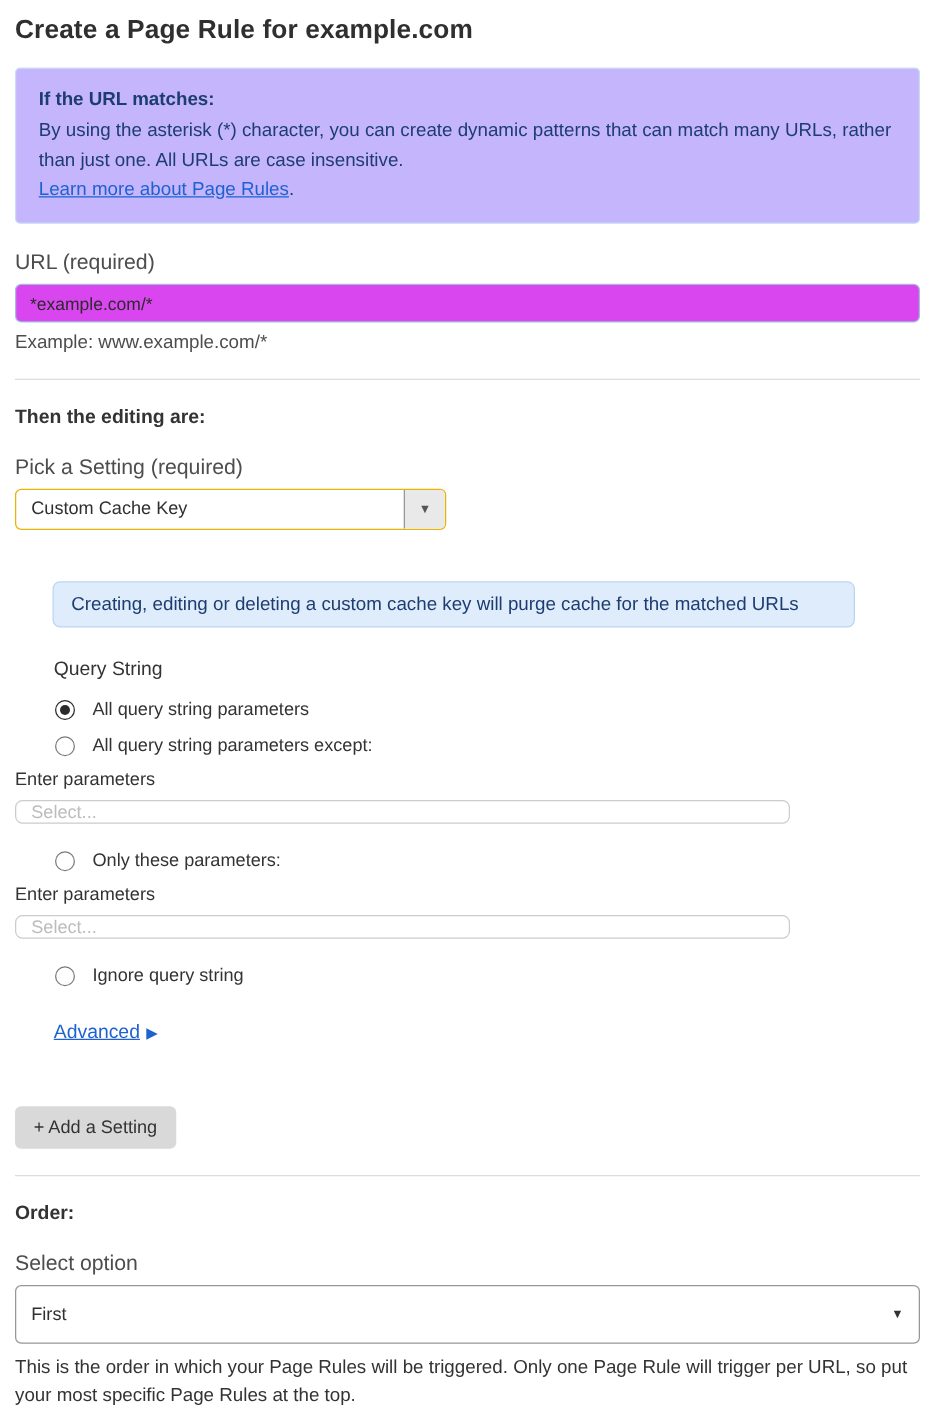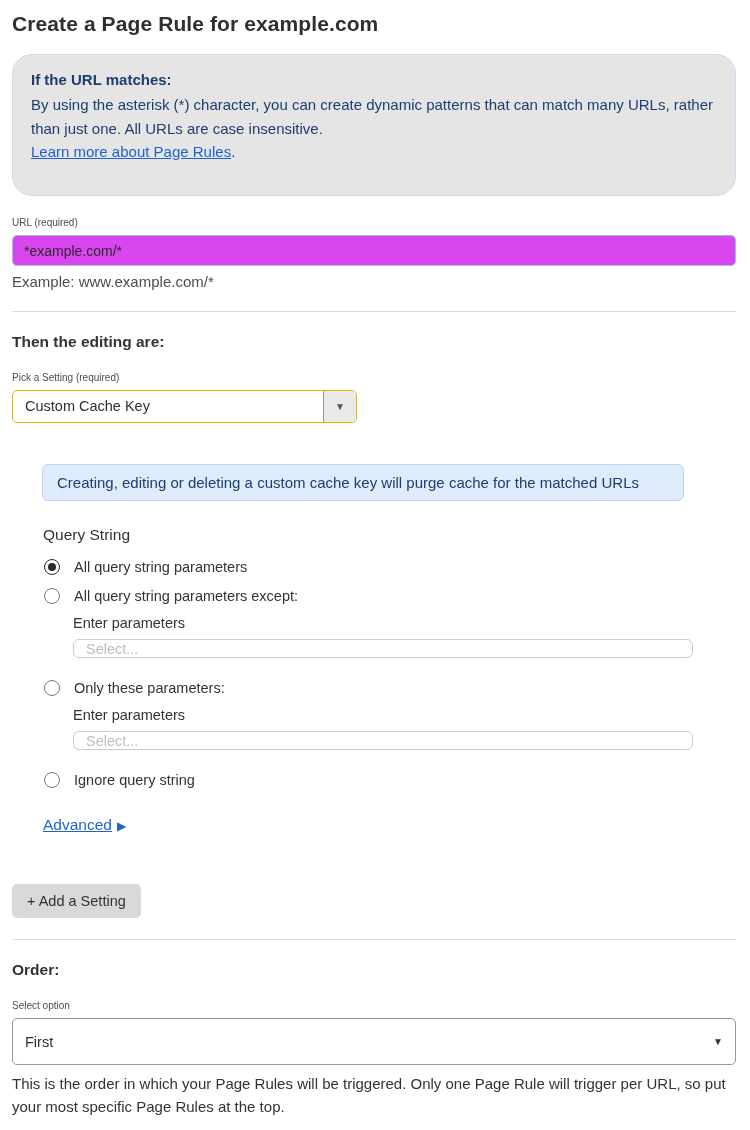--- a/index.html
+++ b/index.html
@@ -15,35 +15,35 @@
   .page-title {
     font-size: 21px;
     font-weight: bold;
     color: #2f2f2f;
     margin: 4px 0 18px 0;
     letter-spacing: 0.1px;
   }
 
   
   .info-box {
-    background: #e5e5e5;
+    background: #c4b5fd;
     border: 1px solid #c7ddf4;
-    border-radius: 20px;
-    padding: 13px 18px 32px 18px;
+    border-radius: 4px;
+    padding: 13px 18px 15px 18px;
     color: #1d3d70;
     font-size: 15px;
     line-height: 1.55;
   }
   .info-box .info-heading { font-weight: bold; margin: 0 0 2px 0; }
   .info-box .info-body { margin: 0; }
   .info-link { color: #1e62d0; text-decoration: underline; cursor: pointer; }
 
   
   .field-label {
-    font-size: 10px;
+    font-size: 17px;
     color: #4d4d4d;
     margin: 21px 0 7px 0;
   }
   .url-input {
     display: block;
     width: 100%;
     height: 31px;
     background: #d946ef;
     border: 1px solid #9fbedd;
     border-radius: 5px;
@@ -134,21 +134,21 @@
   .radio.selected { border-color: #2b2b2b; }
   .radio.selected::after {
     content: "";
     width: 8px;
     height: 8px;
     border-radius: 50%;
     background: #2b2b2b;
   }
   .radio-label { font-size: 14.5px; color: #333; margin-left: 14px; }
 
-  .sub-group { margin-left: 61px; }
+  .sub-group { }
   .param-label { font-size: 14.5px; color: #333; margin: 11px 0 8px 0; }
   .select-input {
     display: block;
     width: 620px;
     height: 19px;
     border: 1px solid #cccccc;
     border-radius: 6px;
     padding: 0 12px;
     font-size: 14.5px;
     color: #333;

